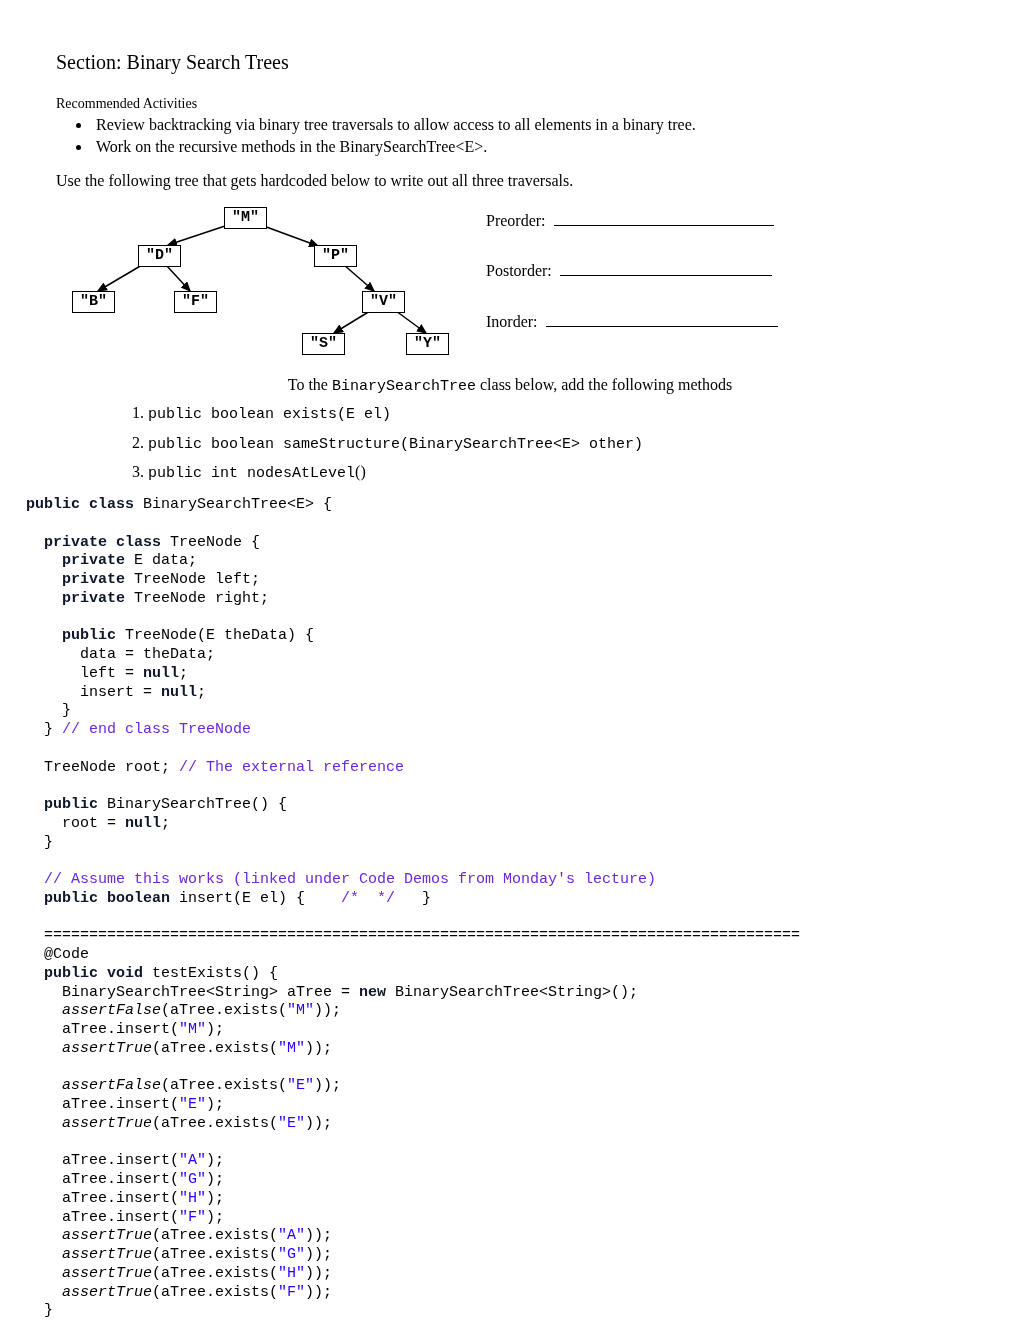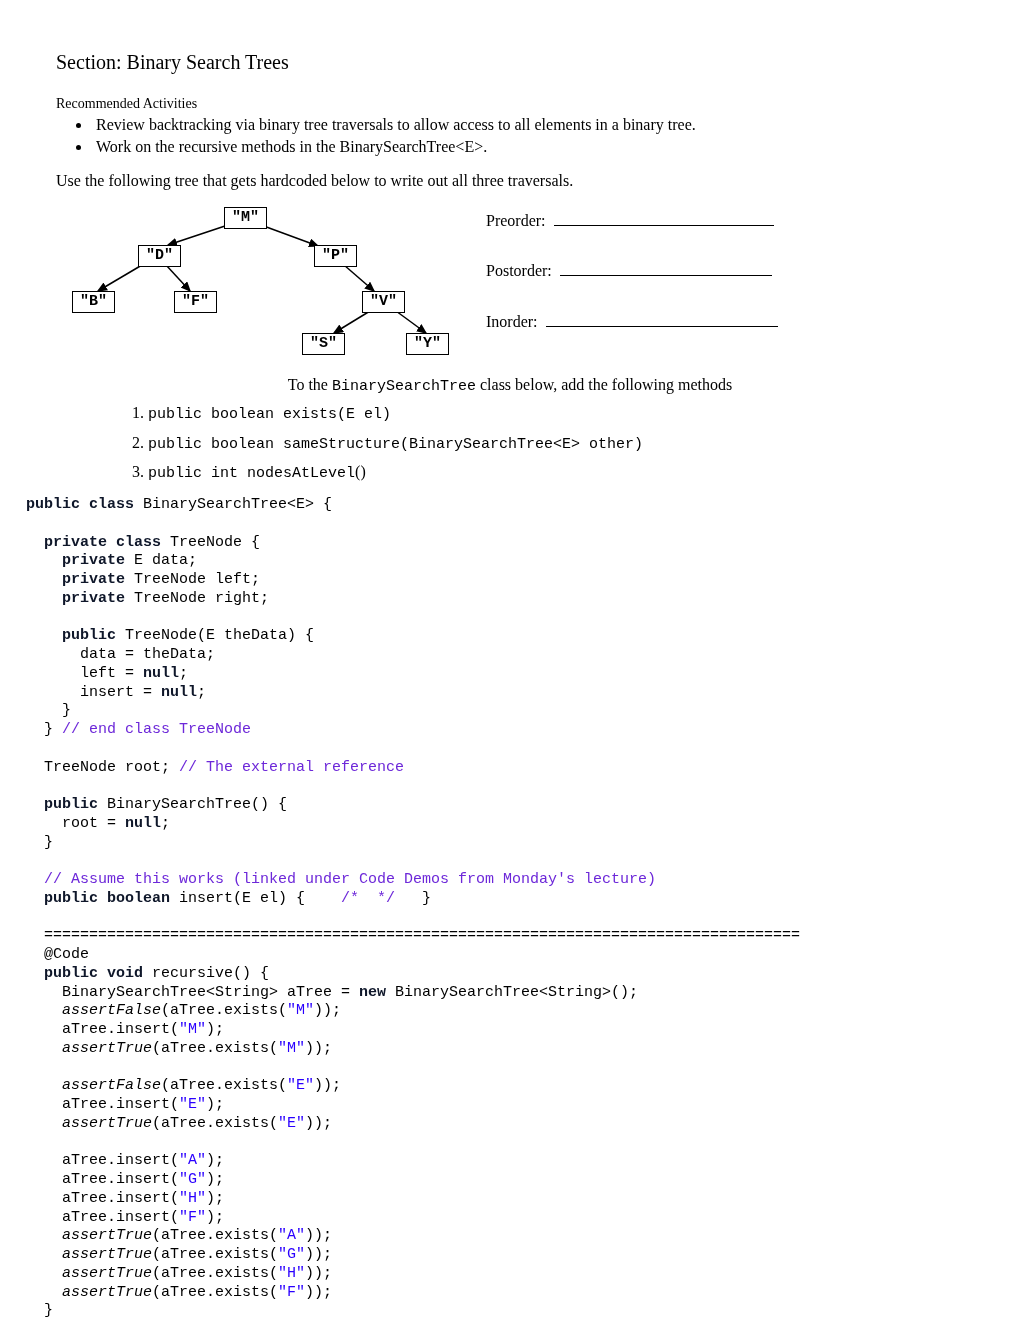--- a/index.html
+++ b/index.html
@@ -206,21 +206,21 @@
 <span></span>
 <span class="kw">  public</span><span> BinarySearchTree() {</span>
 <span>    root = </span><span class="kw">null</span><span>;</span>
 <span>  }</span>
 <span></span>
 <span class="cmt">  // Assume this works (linked under Code Demos from Monday's lecture)</span>
 <span class="kw">  public boolean</span><span> insert(E el) {    </span><span class="cmt">/*  */</span><span>   }</span>
 <span></span>
 <span>  ====================================================================================</span>
 <span>  @Code</span>
-<span class="kw">  public void</span><span> recursive() {</span>
+<span class="kw">  public void</span><span> testExists() {</span>
 <span>    BinarySearchTree&lt;String&gt; aTree = </span><span class="kw">new</span><span> BinarySearchTree&lt;String&gt;();</span>
 <span class="ital">    assertFalse</span><span>(aTree.exists(</span><span class="str">"M"</span><span>));</span>
 <span>    aTree.insert(</span><span class="str">"M"</span><span>);</span>
 <span class="ital">    assertTrue</span><span>(aTree.exists(</span><span class="str">"M"</span><span>));</span>
 <span></span>
 <span class="ital">    assertFalse</span><span>(aTree.exists(</span><span class="str">"E"</span><span>));</span>
 <span>    aTree.insert(</span><span class="str">"E"</span><span>);</span>
 <span class="ital">    assertTrue</span><span>(aTree.exists(</span><span class="str">"E"</span><span>));</span>
 <span></span>
 <span>    aTree.insert(</span><span class="str">"A"</span><span>);</span>

